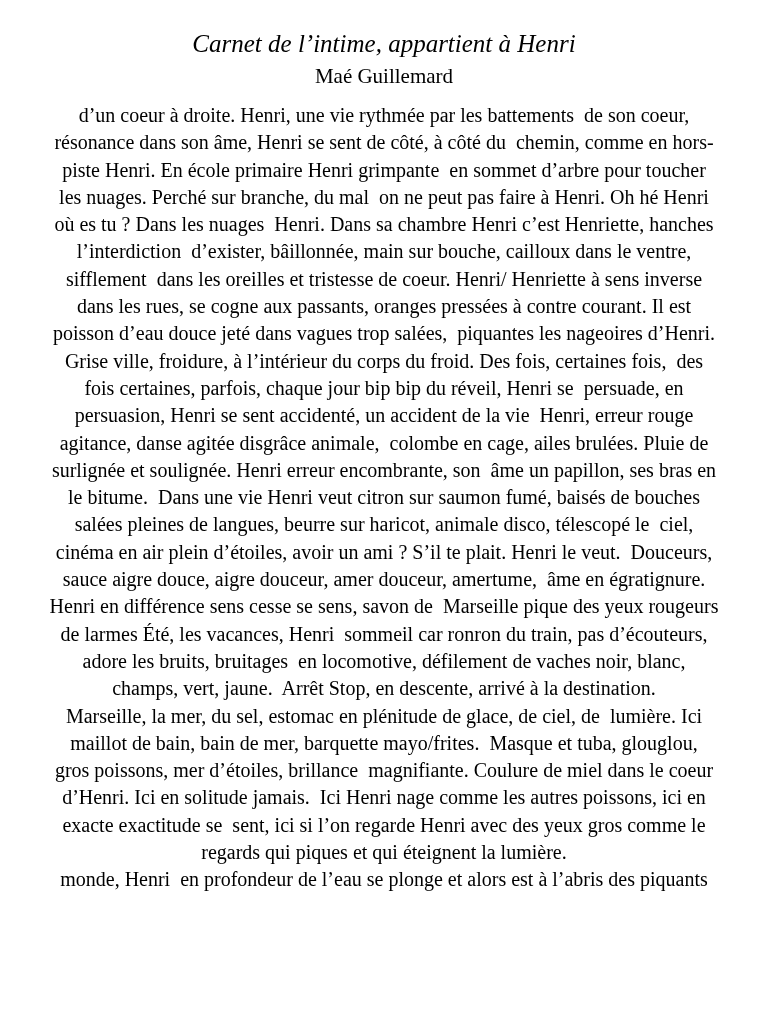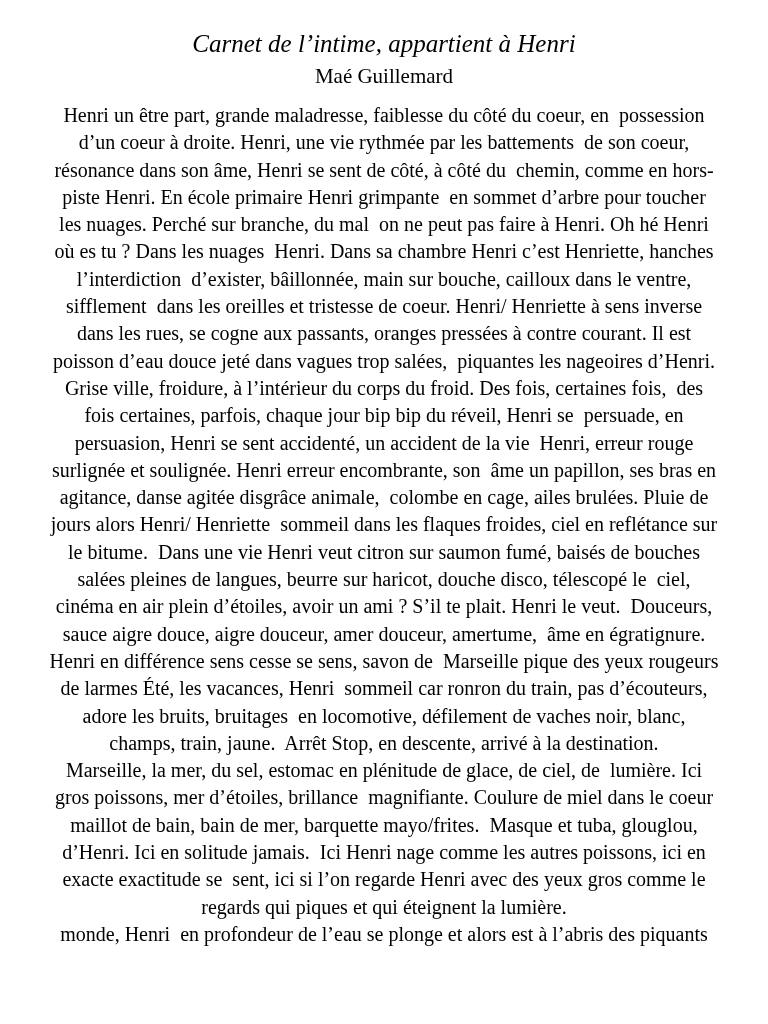--- a/index.html
+++ b/index.html
@@ -48,45 +48,43 @@
     letter-spacing: 0px;
   }
 </style>
 </head>
 <body>
 
 <div class="page">
   <h1 class="title">Carnet de l’intime, appartient à Henri</h1>
   <h2 class="author">Maé Guillemard</h2>
   <div class="body-text">
-      <div class="line">Henri un être part, grande maladresse, faiblesse du côté du coeur, en  possession</div>
       <div class="line">d’un coeur à droite. Henri, une vie rythmée par les battements  de son coeur,</div>
       <div class="line">résonance dans son âme, Henri se sent de côté, à côté du  chemin, comme en hors-</div>
       <div class="line">piste Henri. En école primaire Henri grimpante  en sommet d’arbre pour toucher</div>
       <div class="line">les nuages. Perché sur branche, du mal  on ne peut pas faire à Henri. Oh hé Henri</div>
       <div class="line">où es tu ? Dans les nuages  Henri. Dans sa chambre Henri c’est Henriette, hanches</div>
       <div class="line">l’interdiction  d’exister, bâillonnée, main sur bouche, cailloux dans le ventre,</div>
       <div class="line">sifflement  dans les oreilles et tristesse de coeur. Henri/ Henriette à sens inverse</div>
       <div class="line">dans les rues, se cogne aux passants, oranges pressées à contre courant. Il est</div>
       <div class="line">poisson d’eau douce jeté dans vagues trop salées,  piquantes les nageoires d’Henri.</div>
       <div class="line">Grise ville, froidure, à l’intérieur du corps du froid. Des fois, certaines fois,  des</div>
       <div class="line">fois certaines, parfois, chaque jour bip bip du réveil, Henri se  persuade, en</div>
       <div class="line">persuasion, Henri se sent accidenté, un accident de la vie  Henri, erreur rouge</div>
+      <div class="line">agitance, danse agitée disgrâce animale,  colombe en cage, ailes brulées. Pluie de</div>
       <div class="line">surlignée et soulignée. Henri erreur encombrante, son  âme un papillon, ses bras en</div>
-      <div class="line">agitance, danse agitée disgrâce animale,  colombe en cage, ailes brulées. Pluie de</div>
-      <div class="line">jours alors Henri/ Henriette  sommeil dans les flaques froides, ciel en reflétance sur</div>
       <div class="line">le bitume.  Dans une vie Henri veut citron sur saumon fumé, baisés de bouches</div>
-      <div class="line">salées pleines de langues, beurre sur haricot, douche disco, télescopé le  ciel,</div>
+      <div class="line">salées pleines de langues, beurre sur haricot, animale disco, télescopé le  ciel,</div>
       <div class="line">cinéma en air plein d’étoiles, avoir un ami ? S’il te plait. Henri le veut.  Douceurs,</div>
       <div class="line">sauce aigre douce, aigre douceur, amer douceur, amertume,  âme en égratignure.</div>
       <div class="line">Henri en différence sens cesse se sens, savon de  Marseille pique des yeux rougeurs</div>
       <div class="line">de larmes Été, les vacances, Henri  sommeil car ronron du train, pas d’écouteurs,</div>
       <div class="line">adore les bruits, bruitages  en locomotive, défilement de vaches noir, blanc,</div>
-      <div class="line">champs, train, jaune.  Arrêt Stop, en descente, arrivé à la destination.</div>
+      <div class="line">champs, vert, jaune.  Arrêt Stop, en descente, arrivé à la destination.</div>
       <div class="line">Marseille, la mer, du sel, estomac en plénitude de glace, de ciel, de  lumière. Ici</div>
+      <div class="line">maillot de bain, bain de mer, barquette mayo/frites.  Masque et tuba, glouglou,</div>
       <div class="line">gros poissons, mer d’étoiles, brillance  magnifiante. Coulure de miel dans le coeur</div>
-      <div class="line">maillot de bain, bain de mer, barquette mayo/frites.  Masque et tuba, glouglou,</div>
       <div class="line">d’Henri. Ici en solitude jamais.  Ici Henri nage comme les autres poissons, ici en</div>
       <div class="line">exacte exactitude se  sent, ici si l’on regarde Henri avec des yeux gros comme le</div>
       <div class="line">regards qui piques et qui éteignent la lumière.</div>
       <div class="line">monde, Henri  en profondeur de l’eau se plonge et alors est à l’abris des piquants</div>
     </div>
 </div>
 
 </body></html>

